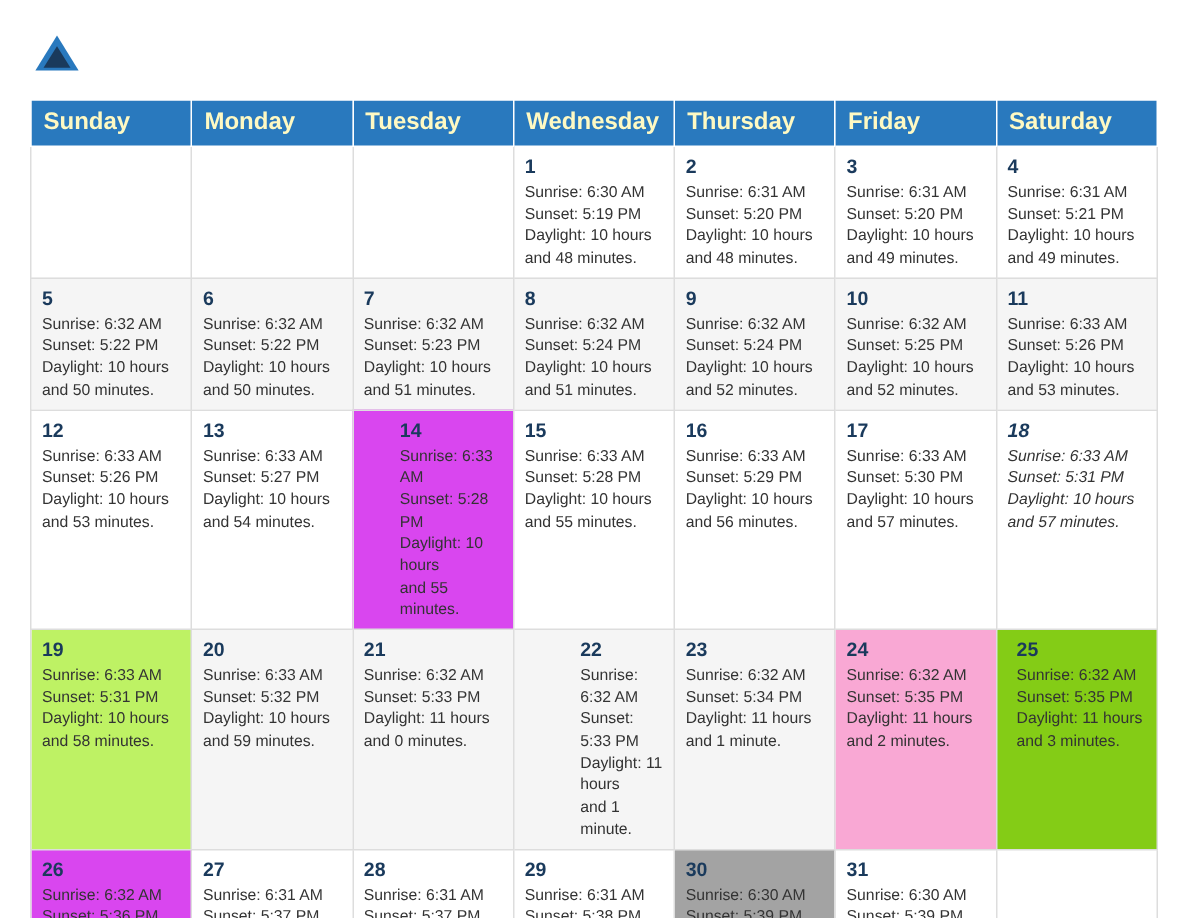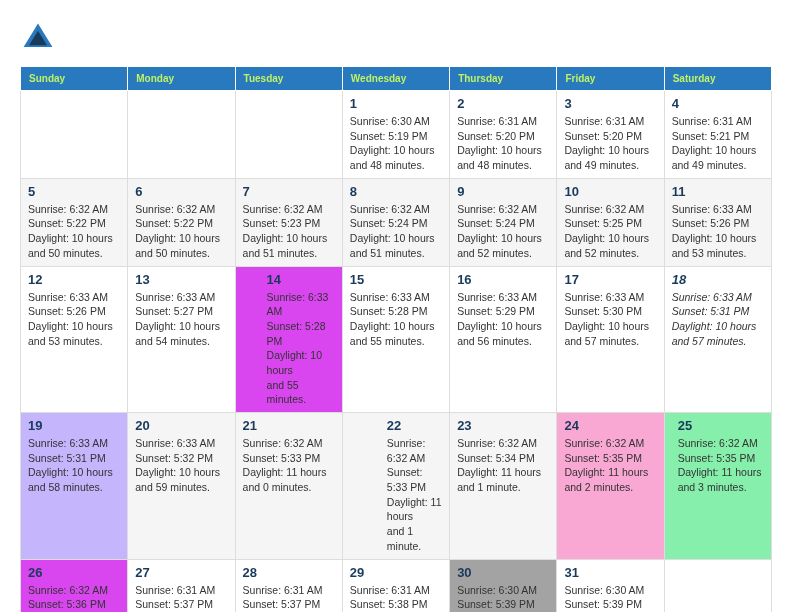--- a/index.html
+++ b/index.html
@@ -44,24 +44,24 @@
       font-size: 16px;
       color: #333;
     }
     .calendar {
       width: 100%;
       border-collapse: collapse;
       font-size: 11px;
     }
     .calendar th {
       background: #2979be;
-      color: #bef264;
+      color: #fef9c3;
       text-align: left;
       padding: 6px 8px;
-      font-size: 10px;
+      font-size: 16px;
       font-weight: bold;
       border: 1px solid #fff;
     }
     .calendar td {
       vertical-align: top;
       padding: 5px 7px;
       border: 1px solid #ddd;
       width: calc(100% / 7);
       min-height: 80px;
       background: #fff;
@@ -191,21 +191,21 @@
         <td style="background: rgb(255, 255, 255);">
           <span class="day-number">17</span>
           <div class="day-info">Sunrise: 6:33 AM<br>Sunset: 5:30 PM<br>Daylight: 10 hours<br>and 57 minutes.</div>
         </td>
         <td style="background: rgb(255, 255, 255); font-style: italic;">
           <span class="day-number">18</span>
           <div class="day-info">Sunrise: 6:33 AM<br>Sunset: 5:31 PM<br>Daylight: 10 hours<br>and 57 minutes.</div>
         </td>
       </tr>
       <tr>
-        <td style="background: #c4b5fd;">
+        <td style="background: #bef264;">
           <span class="day-number">19</span>
           <div class="day-info">Sunrise: 6:33 AM<br>Sunset: 5:31 PM<br>Daylight: 10 hours<br>and 58 minutes.</div>
         </td>
         <td style="background: rgb(245, 245, 245);">
           <span class="day-number">20</span>
           <div class="day-info">Sunrise: 6:33 AM<br>Sunset: 5:32 PM<br>Daylight: 10 hours<br>and 59 minutes.</div>
         </td>
         <td style="background: rgb(245, 245, 245);">
           <span class="day-number">21</span>
           <div class="day-info">Sunrise: 6:32 AM<br>Sunset: 5:33 PM<br>Daylight: 11 hours<br>and 0 minutes.</div>
@@ -215,21 +215,21 @@
           <div class="day-info">Sunrise: 6:32 AM<br>Sunset: 5:33 PM<br>Daylight: 11 hours<br>and 1 minute.</div>
         </td>
         <td style="background: rgb(245, 245, 245);">
           <span class="day-number">23</span>
           <div class="day-info">Sunrise: 6:32 AM<br>Sunset: 5:34 PM<br>Daylight: 11 hours<br>and 1 minute.</div>
         </td>
         <td style="background: #f9a8d4;">
           <span class="day-number">24</span>
           <div class="day-info">Sunrise: 6:32 AM<br>Sunset: 5:35 PM<br>Daylight: 11 hours<br>and 2 minutes.</div>
         </td>
-        <td style="background: #86efac; padding-left: 13px;">
+        <td style="background: #84cc16; padding-left: 13px;">
           <span class="day-number">25</span>
           <div class="day-info">Sunrise: 6:32 AM<br>Sunset: 5:35 PM<br>Daylight: 11 hours<br>and 3 minutes.</div>
         </td>
       </tr>
       <tr>
         <td style="background: #d946ef;">
           <span class="day-number">26</span>
           <div class="day-info">Sunrise: 6:32 AM<br>Sunset: 5:36 PM<br>Daylight: 11 hours<br>and 4 minutes.</div>
         </td>
         <td style="background: rgb(255, 255, 255);">

